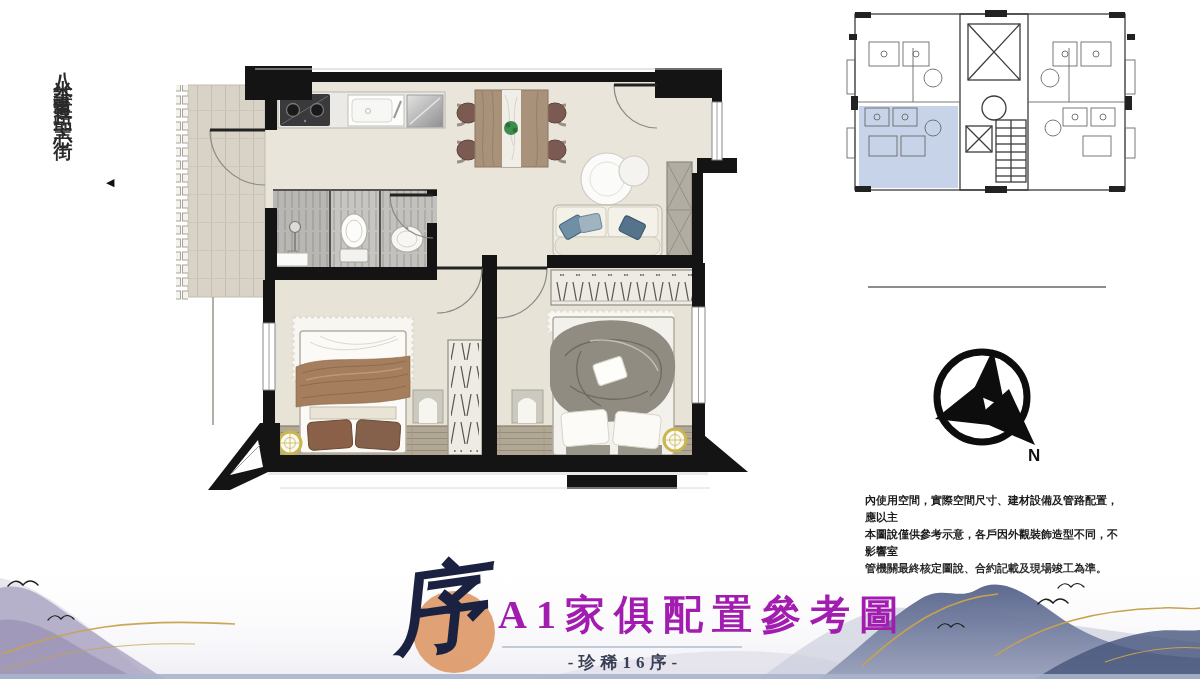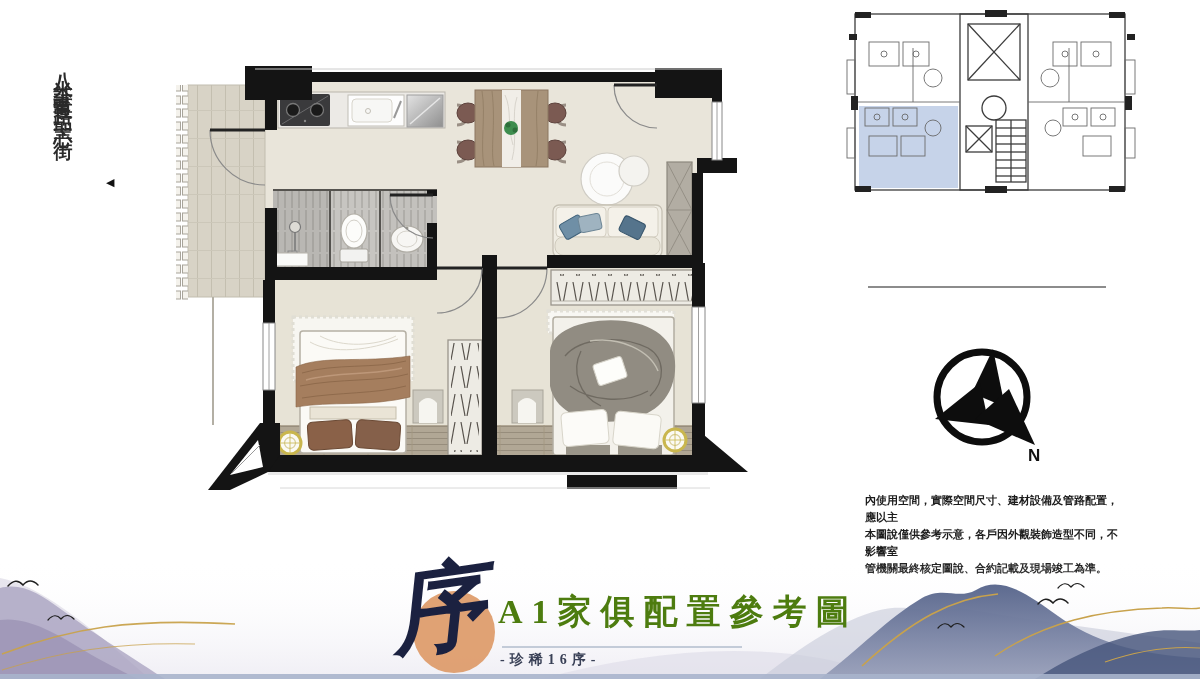--- a/index.html
+++ b/index.html
@@ -13,25 +13,25 @@
       font-family:"DejaVu Sans",sans-serif;}
   .right-divider{position:absolute;left:868px;top:286px;width:238px;height:2px;background:#8c8c8c;}
   .disclaimer{position:absolute;left:865px;top:492px;width:256px;
       font-family:"Liberation Sans","DejaVu Sans",sans-serif;
       font-size:11px;line-height:17px;color:#1c1c1c;font-weight:700;}
   .title-block{position:absolute;left:0;top:556px;width:1200px;height:123px;}
   .seal-circle{position:absolute;left:413px;top:35px;width:82px;height:82px;border-radius:50%;
       background:#dd9a68;opacity:.92;}
   .seal-char{position:absolute;left:390px;top:6px;font-size:95px;line-height:1;
       color:#1b2140;font-style:italic;font-weight:bold;transform:rotate(-8deg);}
-  .main-title{position:absolute;left:498px;top:37px;font-size:34px;font-weight:bold;
-      letter-spacing:9px;color:#4d7c0f;line-height:1.1;white-space:nowrap;}
+  .main-title{position:absolute;left:498px;top:37px;font-size:40px;font-weight:bold;
+      letter-spacing:9px;color:#a21caf;line-height:1.1;white-space:nowrap;}
   .title-divider{position:absolute;left:502px;top:90px;width:240px;height:2px;background:#c3cbd8;}
-  .subtitle{position:absolute;left:500px;top:95px;width:250px;
-      font-size:14px;letter-spacing:5px;color:#394056;font-weight:600;}
+  .subtitle{position:absolute;left:500px;top:95px;width:250px;text-align:center;
+      font-size:17px;letter-spacing:5px;color:#394056;font-weight:600;}
 </style>
 </head>
 <body>
 
 <div class="stage">
 
   <div class="road-label">八米計畫道路・聖心一街</div>
   <div class="road-arrow">◀</div>
 
   <svg style="left:170px;top:55px" width="580" height="440" viewBox="0 0 580 440">

